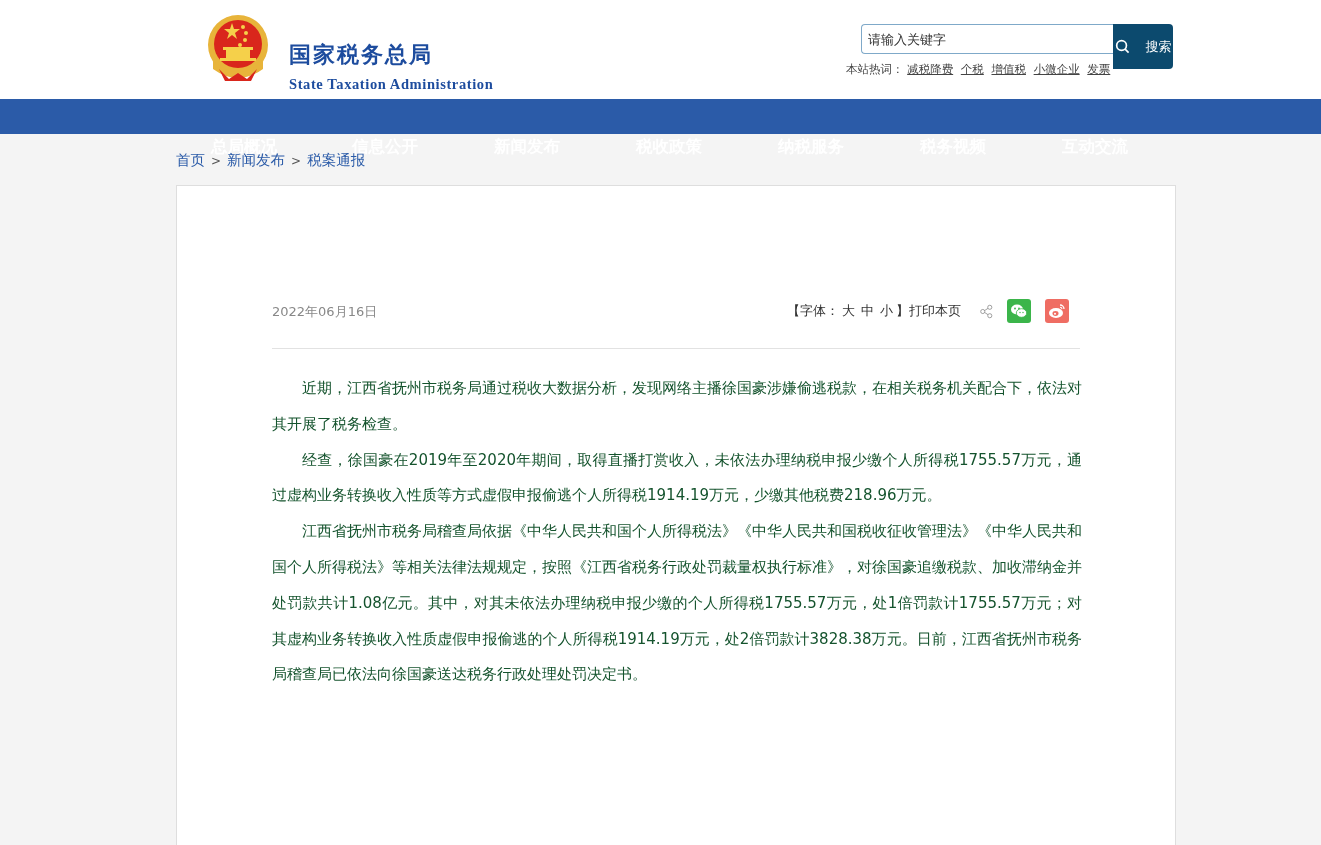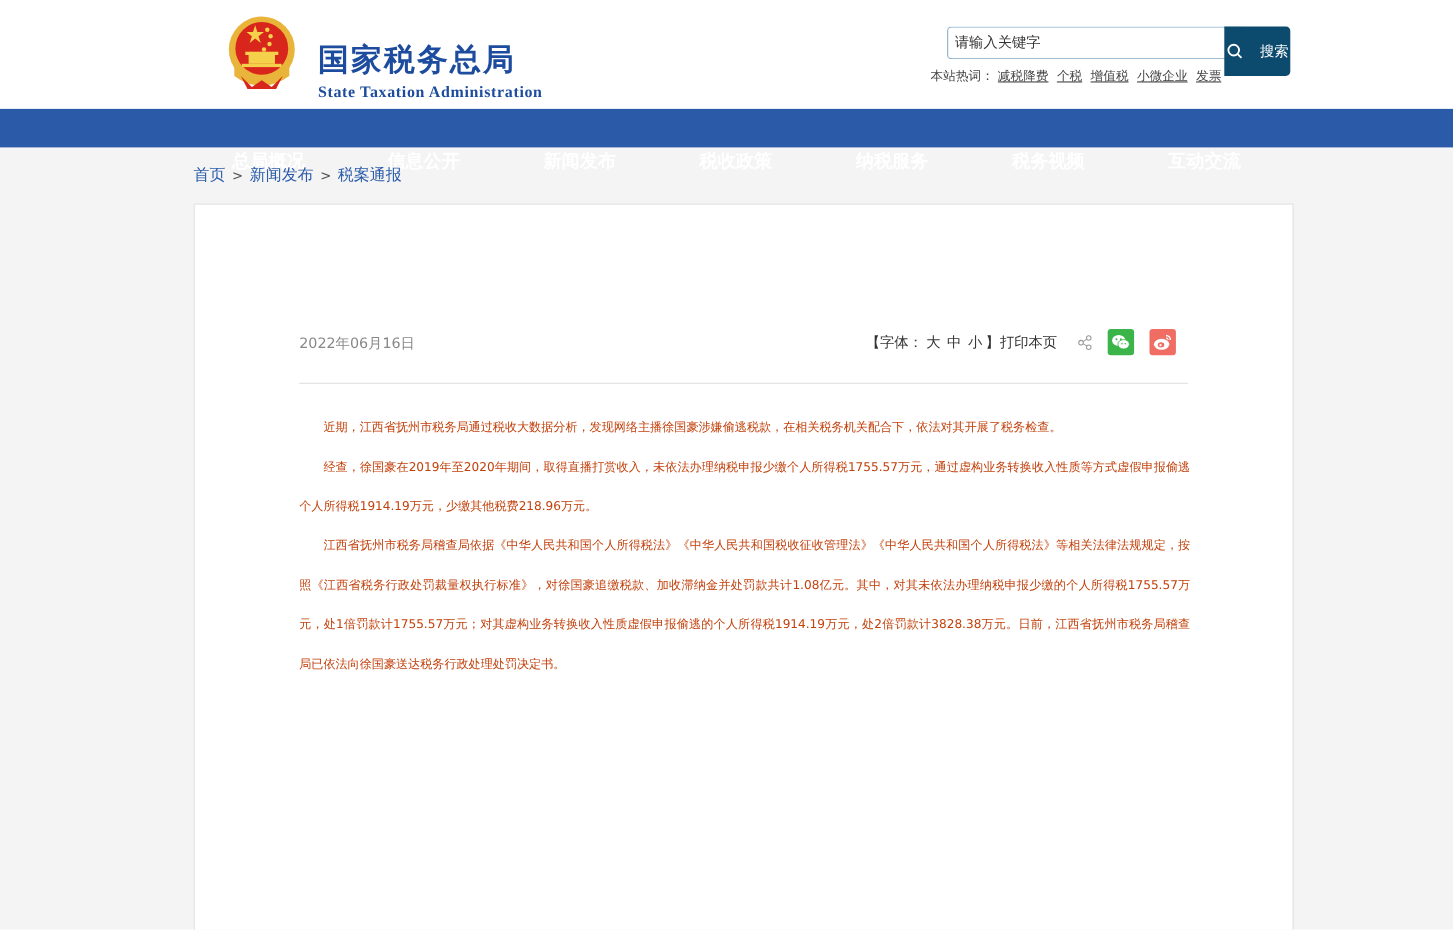--- a/index.html
+++ b/index.html
@@ -12,21 +12,21 @@
   }
   
   .header {
     position: absolute; left: 0; top: 0; width: 1321px; height: 99px;
     background: #ffffff;
   }
   .logo { position: absolute; left: 205px; top: 13px; width: 320px; height: 74px; }
   .emblem { position: absolute; left: 0; top: 0; width: 66px; height: 70px; }
   .logo-cn {
     position: absolute; left: 84px; top: 22px;
-    font-size: 28px; font-weight: bold; color: #1d4c9e; letter-spacing: 2px;
+    font-size: 22px; font-weight: bold; color: #1d4c9e; letter-spacing: 2px;
     line-height: 40px; white-space: nowrap;
     font-family: "DejaVu Sans", sans-serif;
   }
   .logo-en {
     position: absolute; left: 84px; top: 63px;
     font-family: "Liberation Serif", "DejaVu Serif", serif;
     font-size: 14.5px; font-weight: bold; color: #1d4c9e; letter-spacing: 0.6px;
     white-space: nowrap; line-height: 16px;
   }
   .search-box {
@@ -90,21 +90,21 @@
     width: 24px; height: 24px; border-radius: 3px; display: flex;
     align-items: center; justify-content: center; cursor: pointer;
   }
   .wechat-icon { background: #3bb54a; margin-left: 13px; }
   .weibo-icon { background: #ef6d63; margin-left: 14px; }
   .divider {
     position: absolute; left: 95px; top: 162px; width: 808px; height: 1px; background: #e2e2e2;
   }
   .body-text {
     position: absolute; left: 95px; top: 185px; width: 810px;
-    font-size: 11px; color: #c2410c; line-height: 35.8px; text-align: justify;
+    font-size: 15px; color: #14532d; line-height: 35.8px; text-align: justify;
   }
   .body-text p { text-indent: 2em; }
 </style>
 </head>
 <body>
 
 <div class="header">
   <div class="logo">
     <svg class="emblem" viewBox="0 0 66 70">
       <circle cx="33" cy="32" r="30" fill="#e8b43a"></circle>

